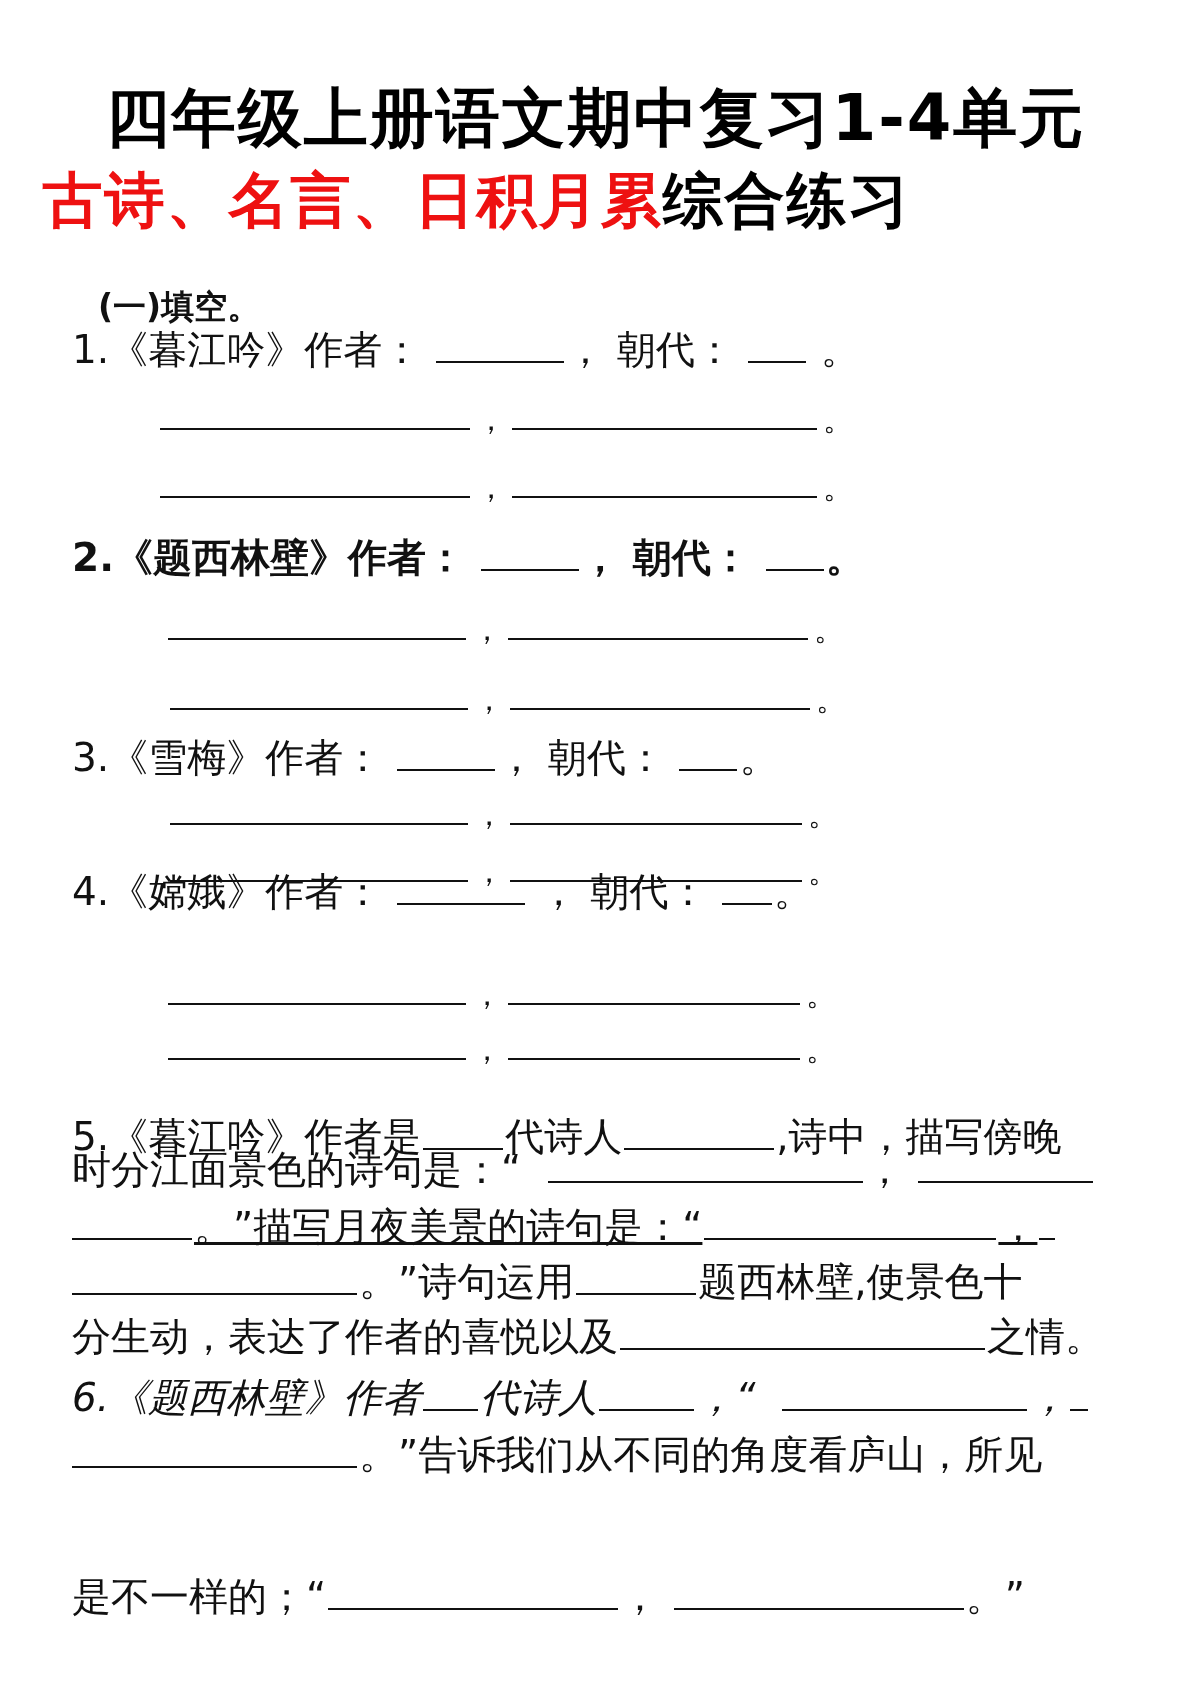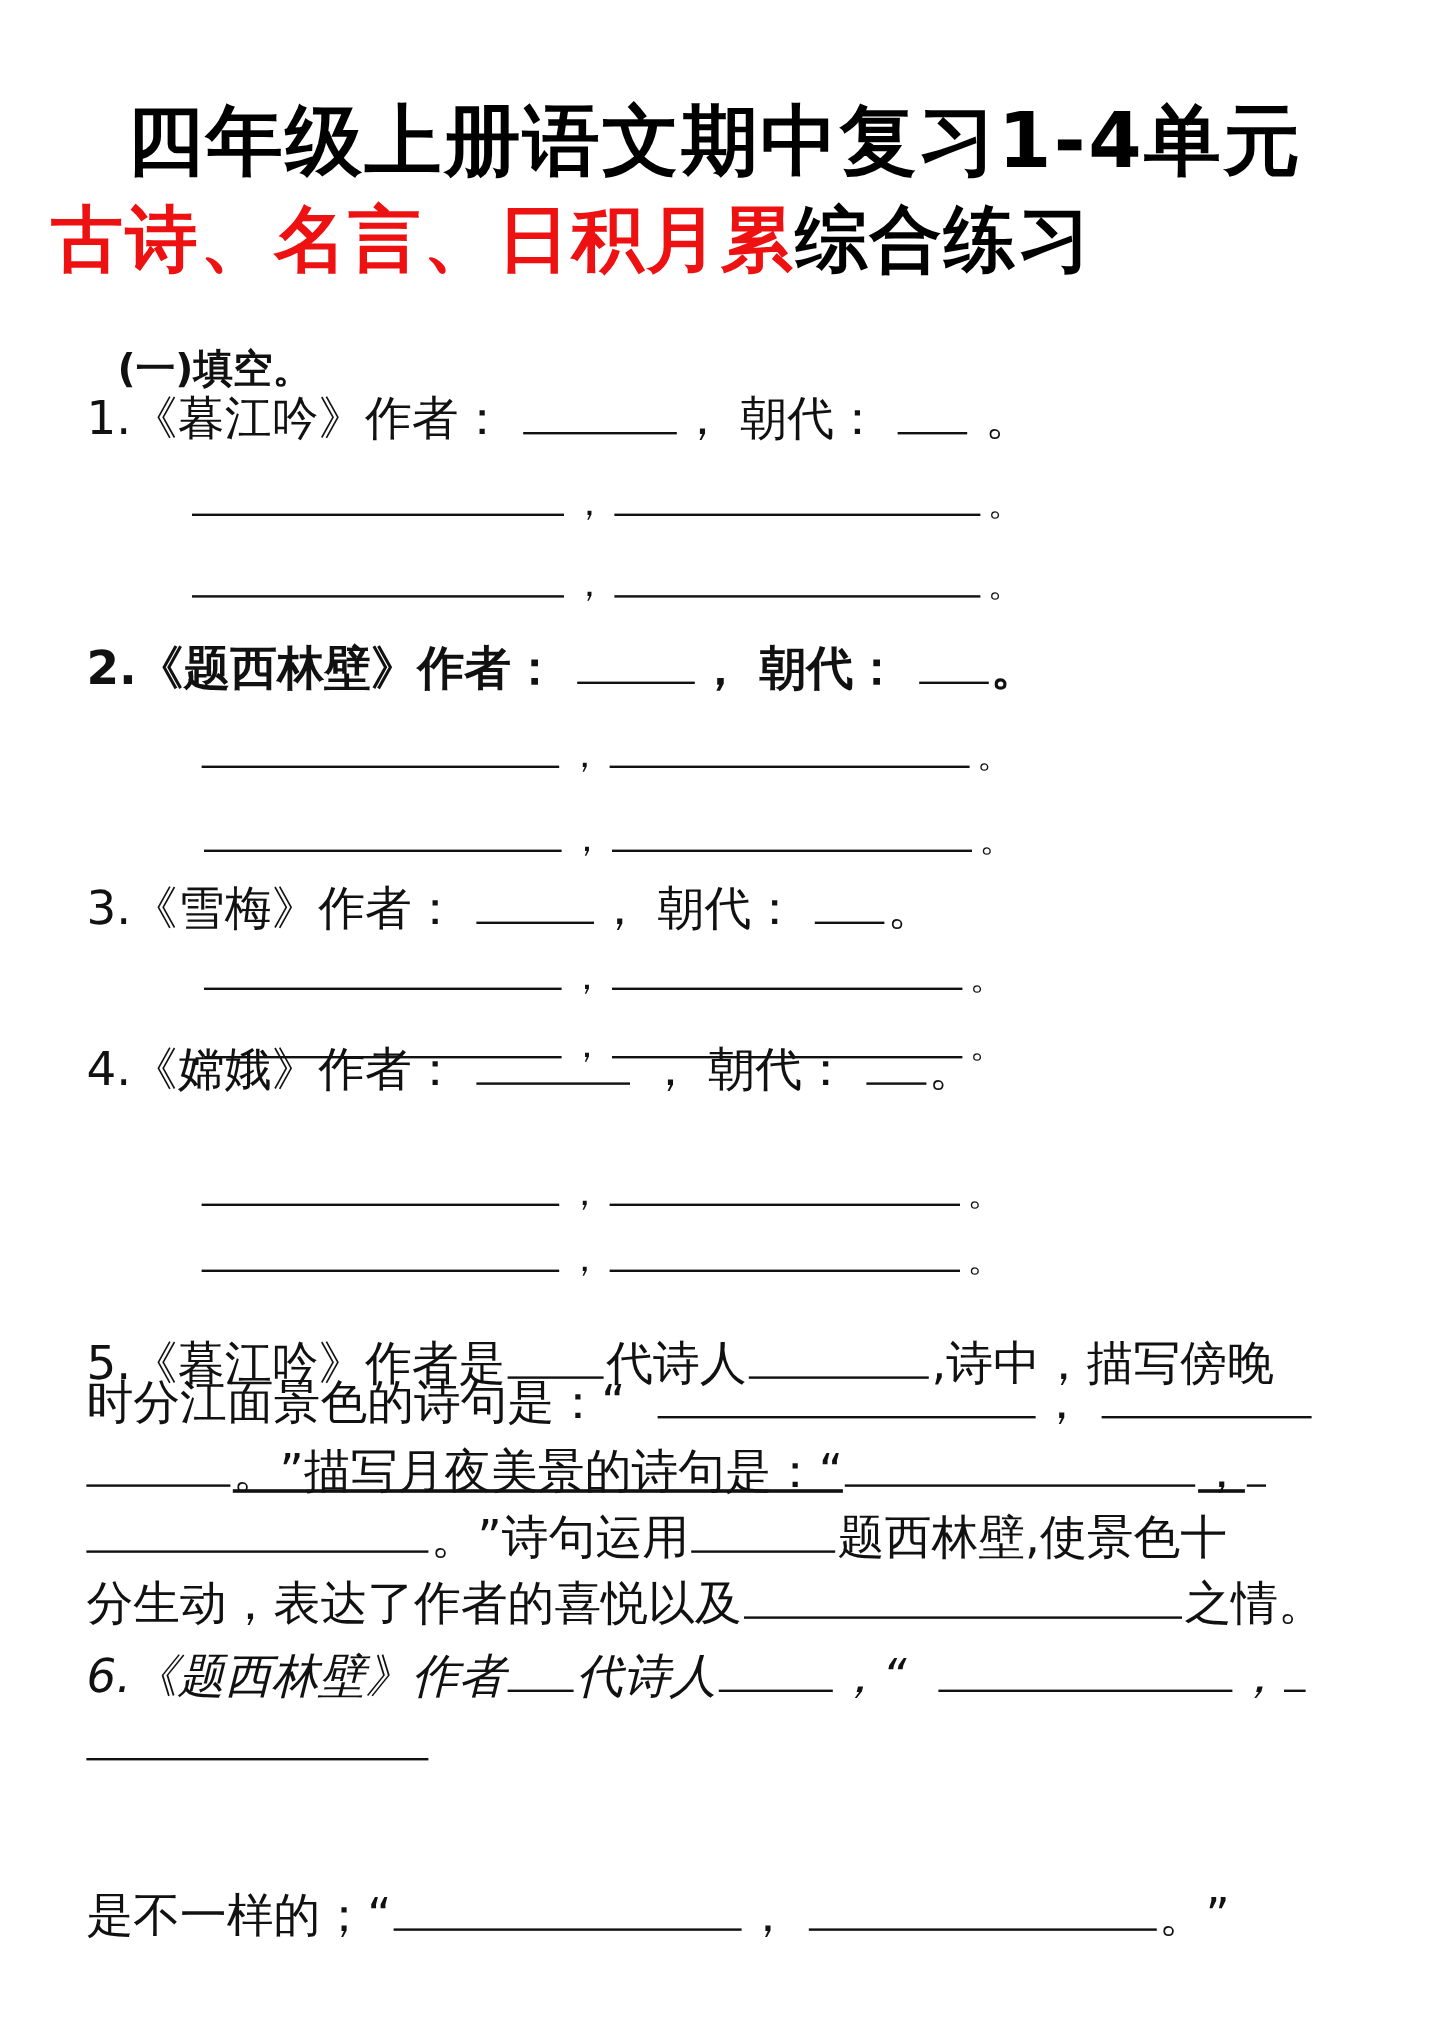--- a/index.html
+++ b/index.html
@@ -117,17 +117,17 @@
   <span class="blank" style="width:285px; margin-left:0"></span><span>。”诗句运用</span><span class="blank" style="width:120px"></span><span>题西林壁,使景色十</span>
 </div>
 <div class="row" style="top:1317px;">
   <span>分生动，表达了作者的喜悦以及</span><span class="blank" style="width:365px"></span><span>之情。</span>
 </div>
 
 <div class="row" style="top:1378px;font-style:italic;">
   <span>6.《题西林壁》作者</span><span class="blank" style="width:55px"></span><span>代诗人</span><span class="blank" style="width:95px"></span><span>，“</span>&nbsp;&nbsp;<span class="blank" style="width:245px"></span><span>，</span><span class="blank" style="width:18px"></span>
 </div>
 <div class="row" style="top:1435px;">
-  <span class="blank" style="width:285px; margin-left:0"></span>
+  <span class="blank" style="width:285px; margin-left:0"></span><span>。”告诉我们从不同的角度看庐山，所见</span>
 </div>
 <div class="row" style="top:1577px;">
   <span>是不一样的；“</span><span class="blank" style="width:290px"></span><span>，</span>&nbsp;<span class="blank" style="width:290px"></span><span>。”</span>
 </div>
 
 </body></html>

